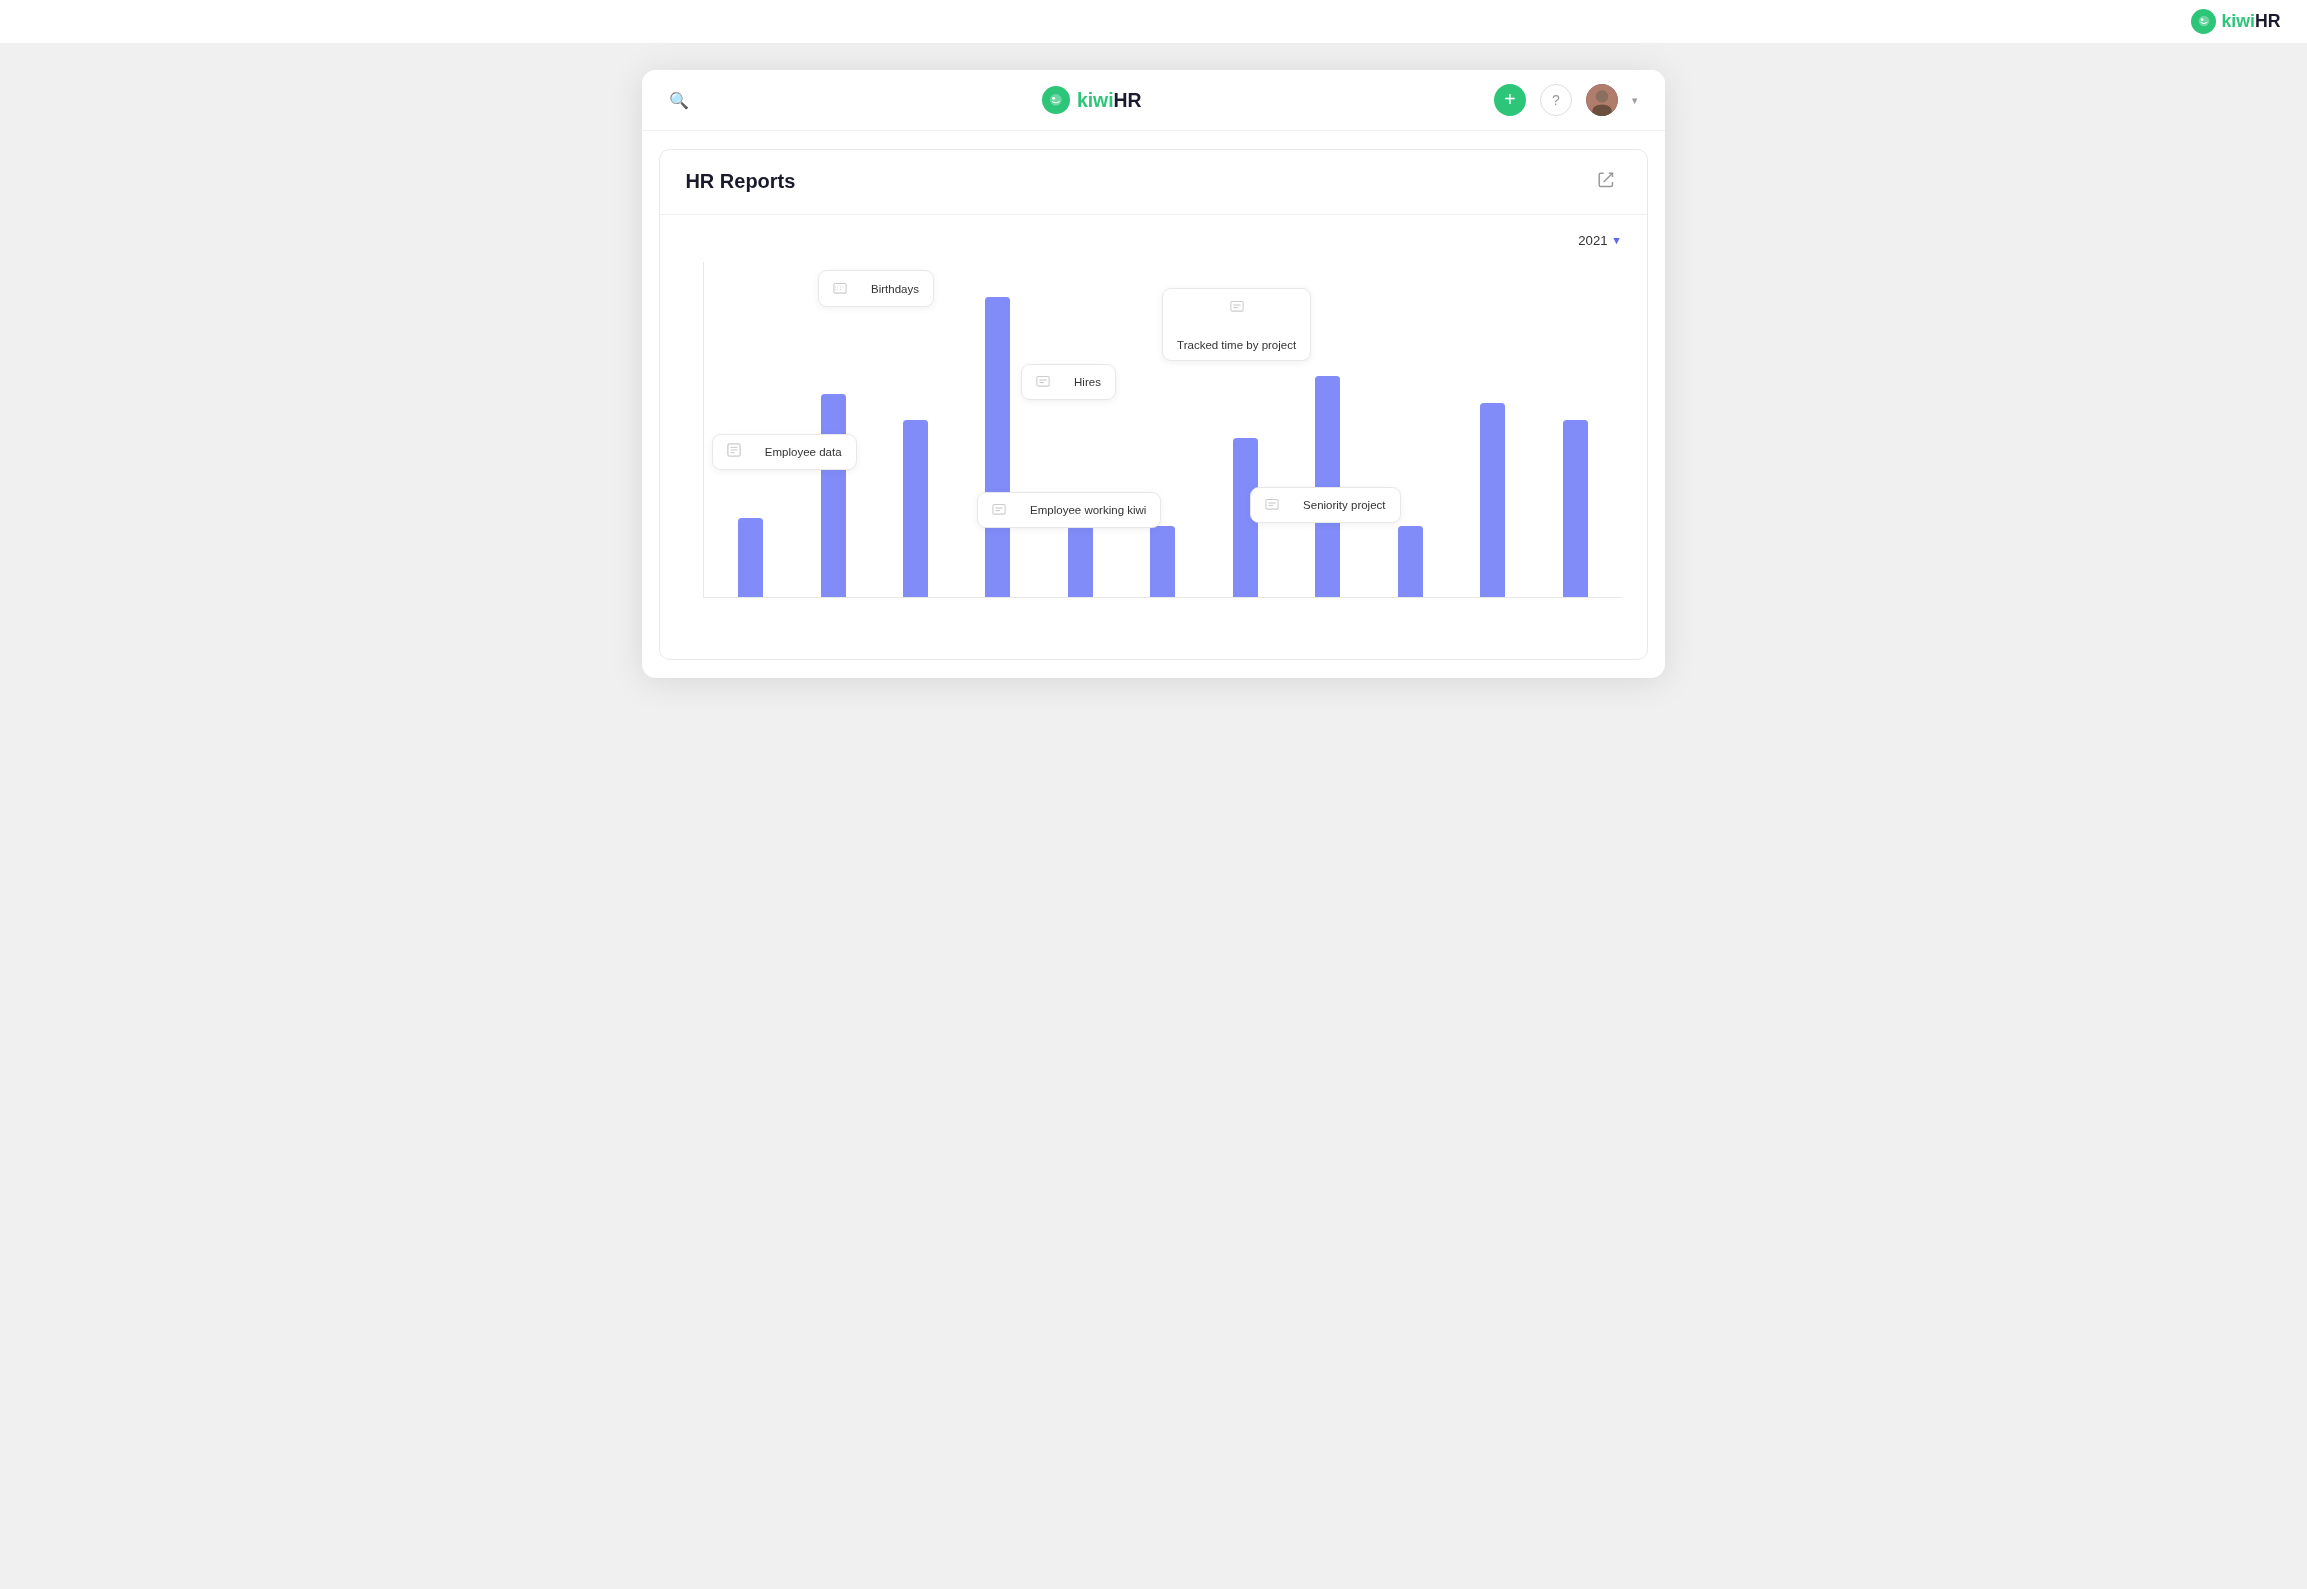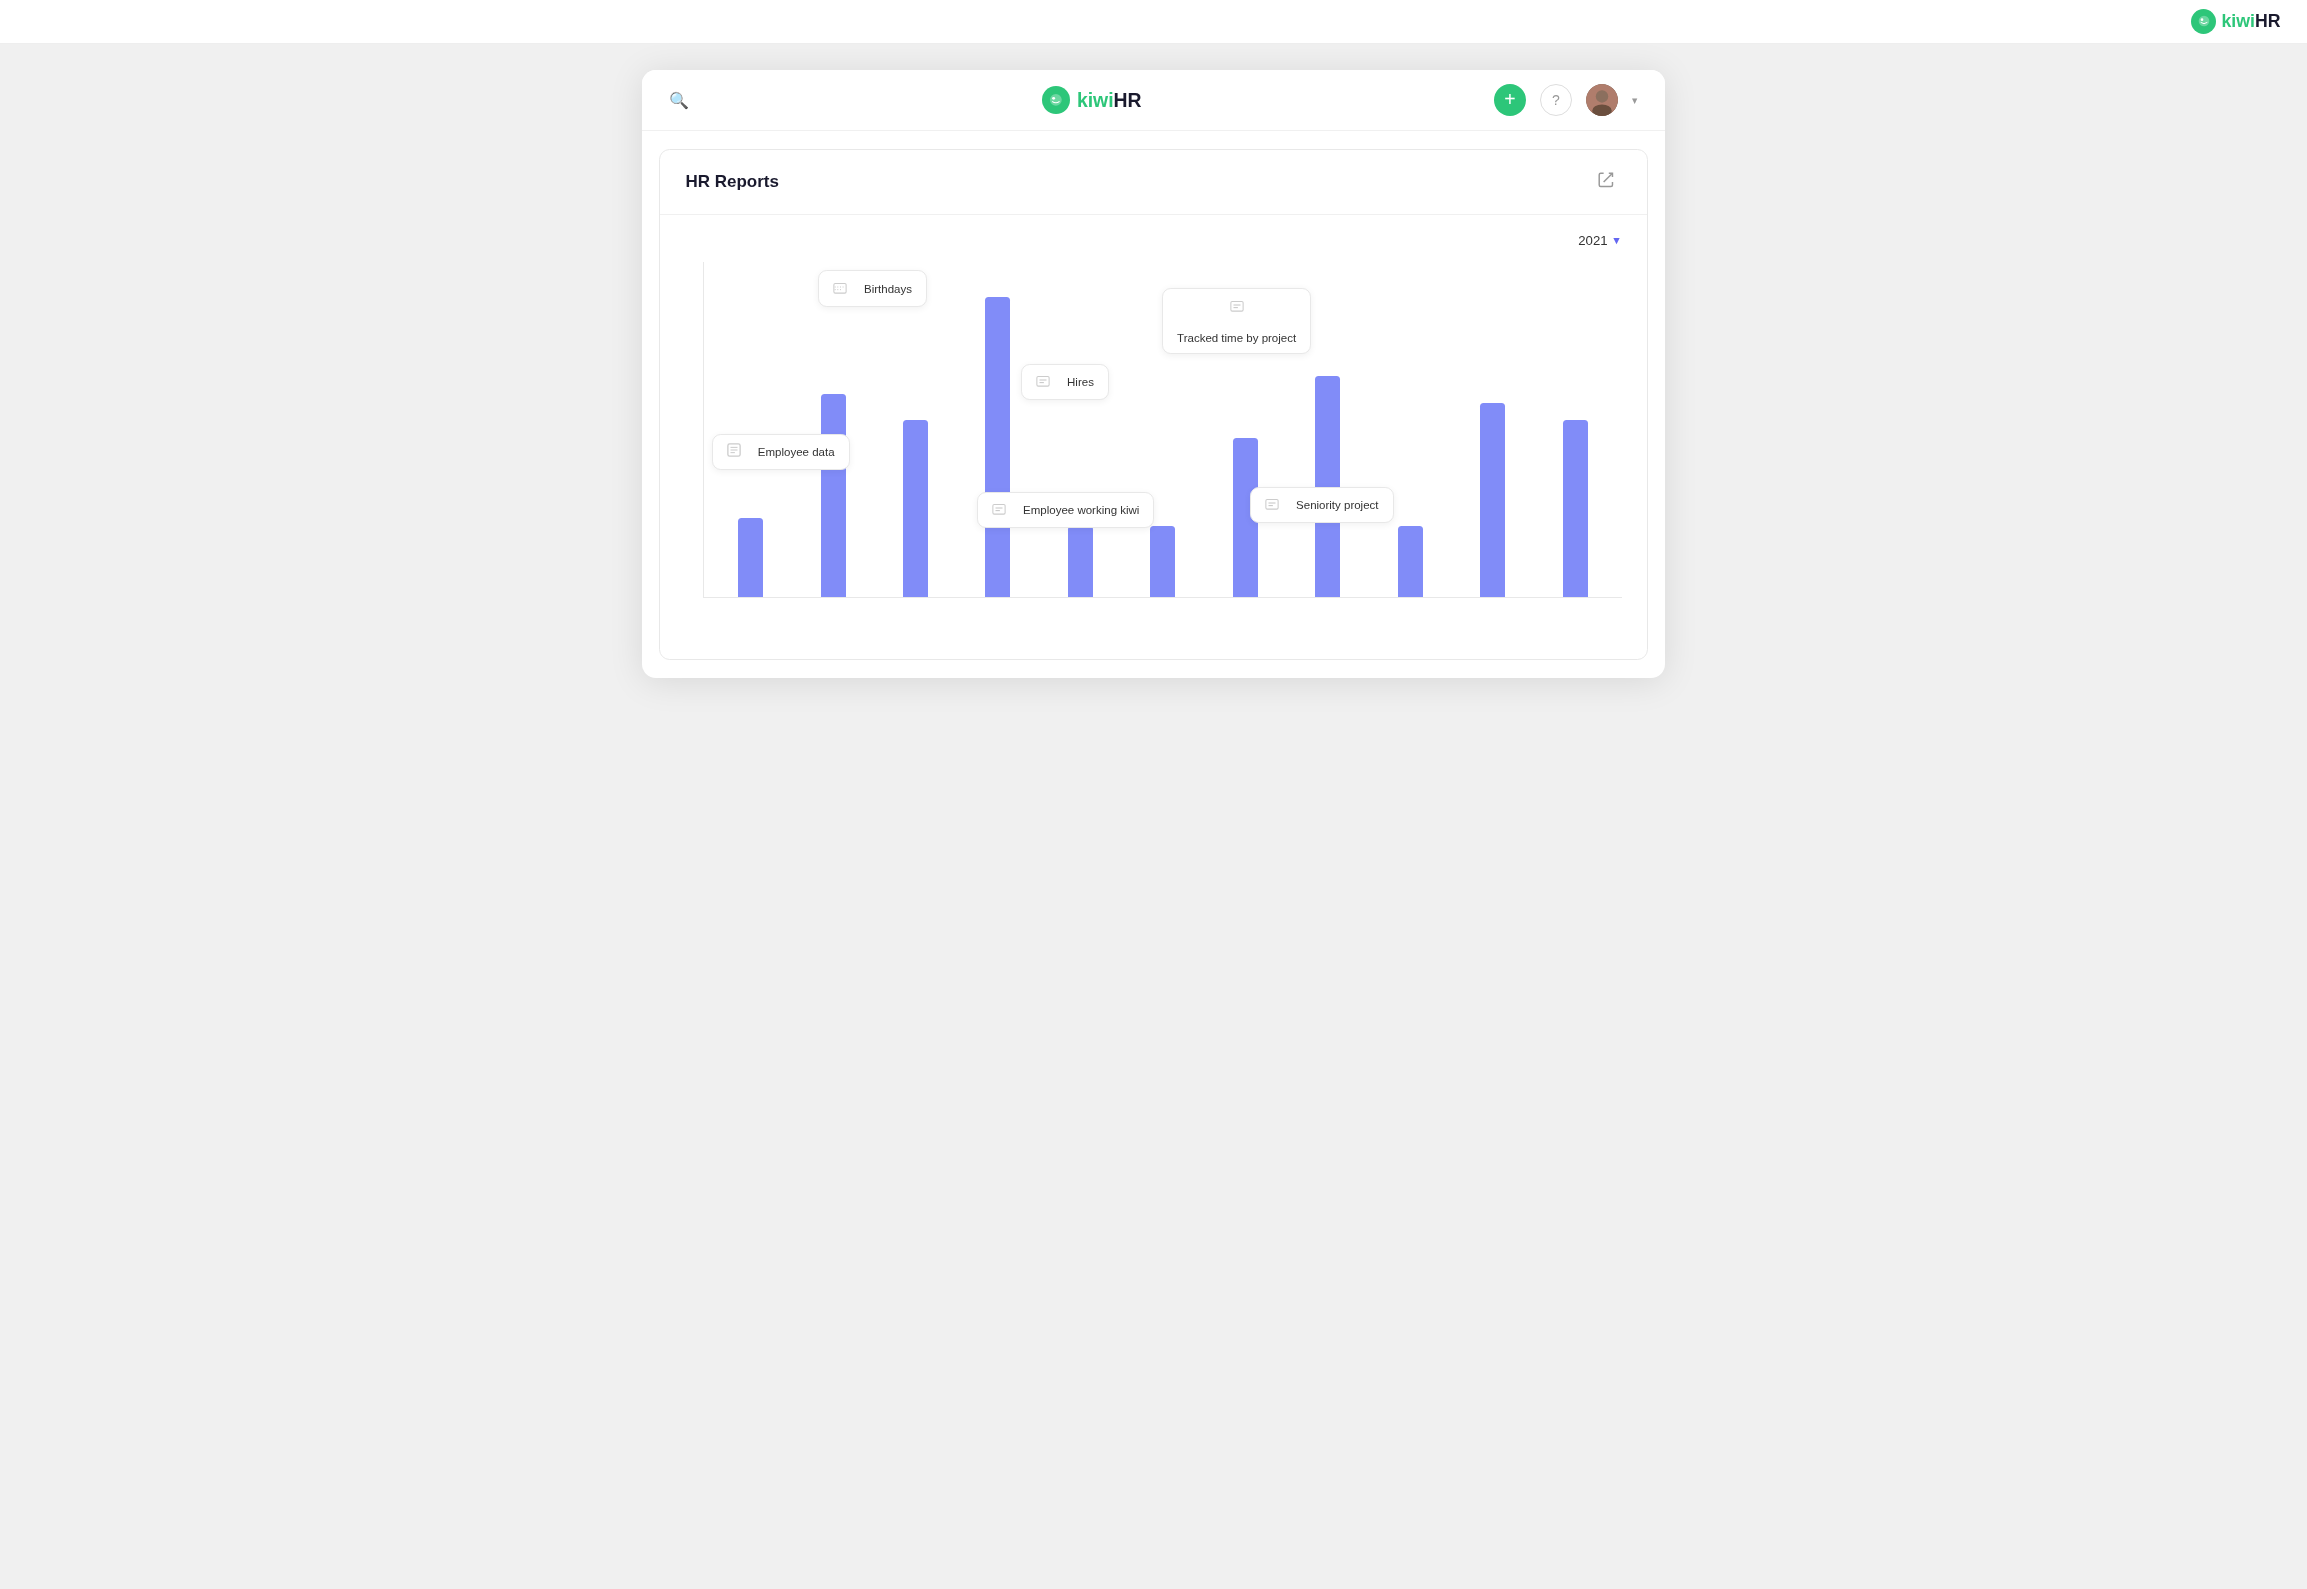--- a/index.html
+++ b/index.html
@@ -171,21 +171,21 @@
       border: 0.9px solid #e8e8e8;
     }
     .reports-header {
       display: flex;
       align-items: center;
       justify-content: space-between;
       padding: 17.7px 25px;
       border-bottom: 0.9px solid #f0f0f0;
     }
     .reports-title {
-      font-size: 17px;
+      font-size: 20px;
       font-weight: 700;
       color: #1a1a2e;
     }
     .export-btn {
       background: none;
       border: none;
       cursor: pointer;
       color: #999;
       font-size: 16px;
       padding: 3.5px 7px;
@@ -238,21 +238,21 @@
     .chart-label {
       position: absolute;
       background: #fff;
       border: 1.3px solid #e8e8e8;
       border-radius: 8.8px;
       padding: 8.8px 14px;
       font-size: 11.5px;
       color: #333;
       display: flex;
       align-items: center;
-      gap: 17px;
+      gap: 24px;
       white-space: nowrap;
       box-shadow: 0 1.8px 7px rgba(0,0,0,0.06);
       z-index: 10;
     }
     .chart-label .label-icon {
       font-size: 12.4px;
       color: #aaa;
     }
   </style>
 </head>

